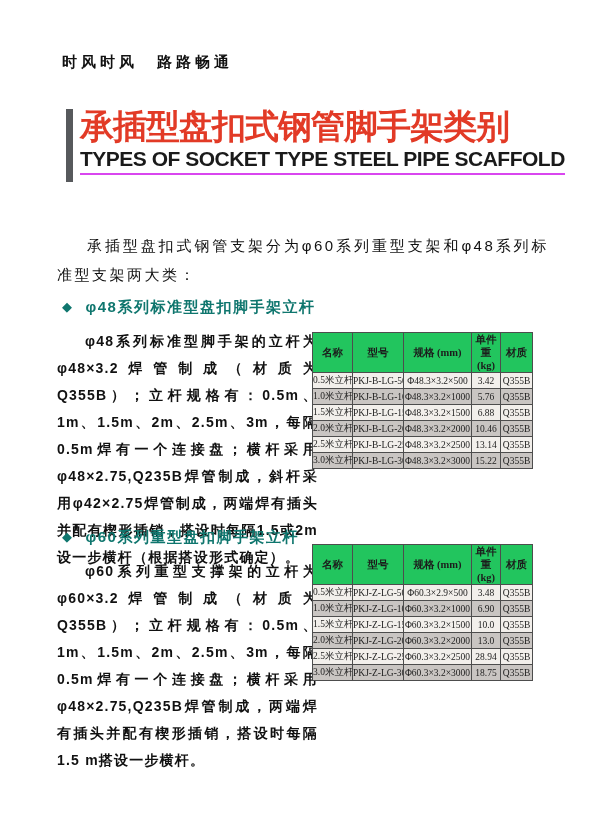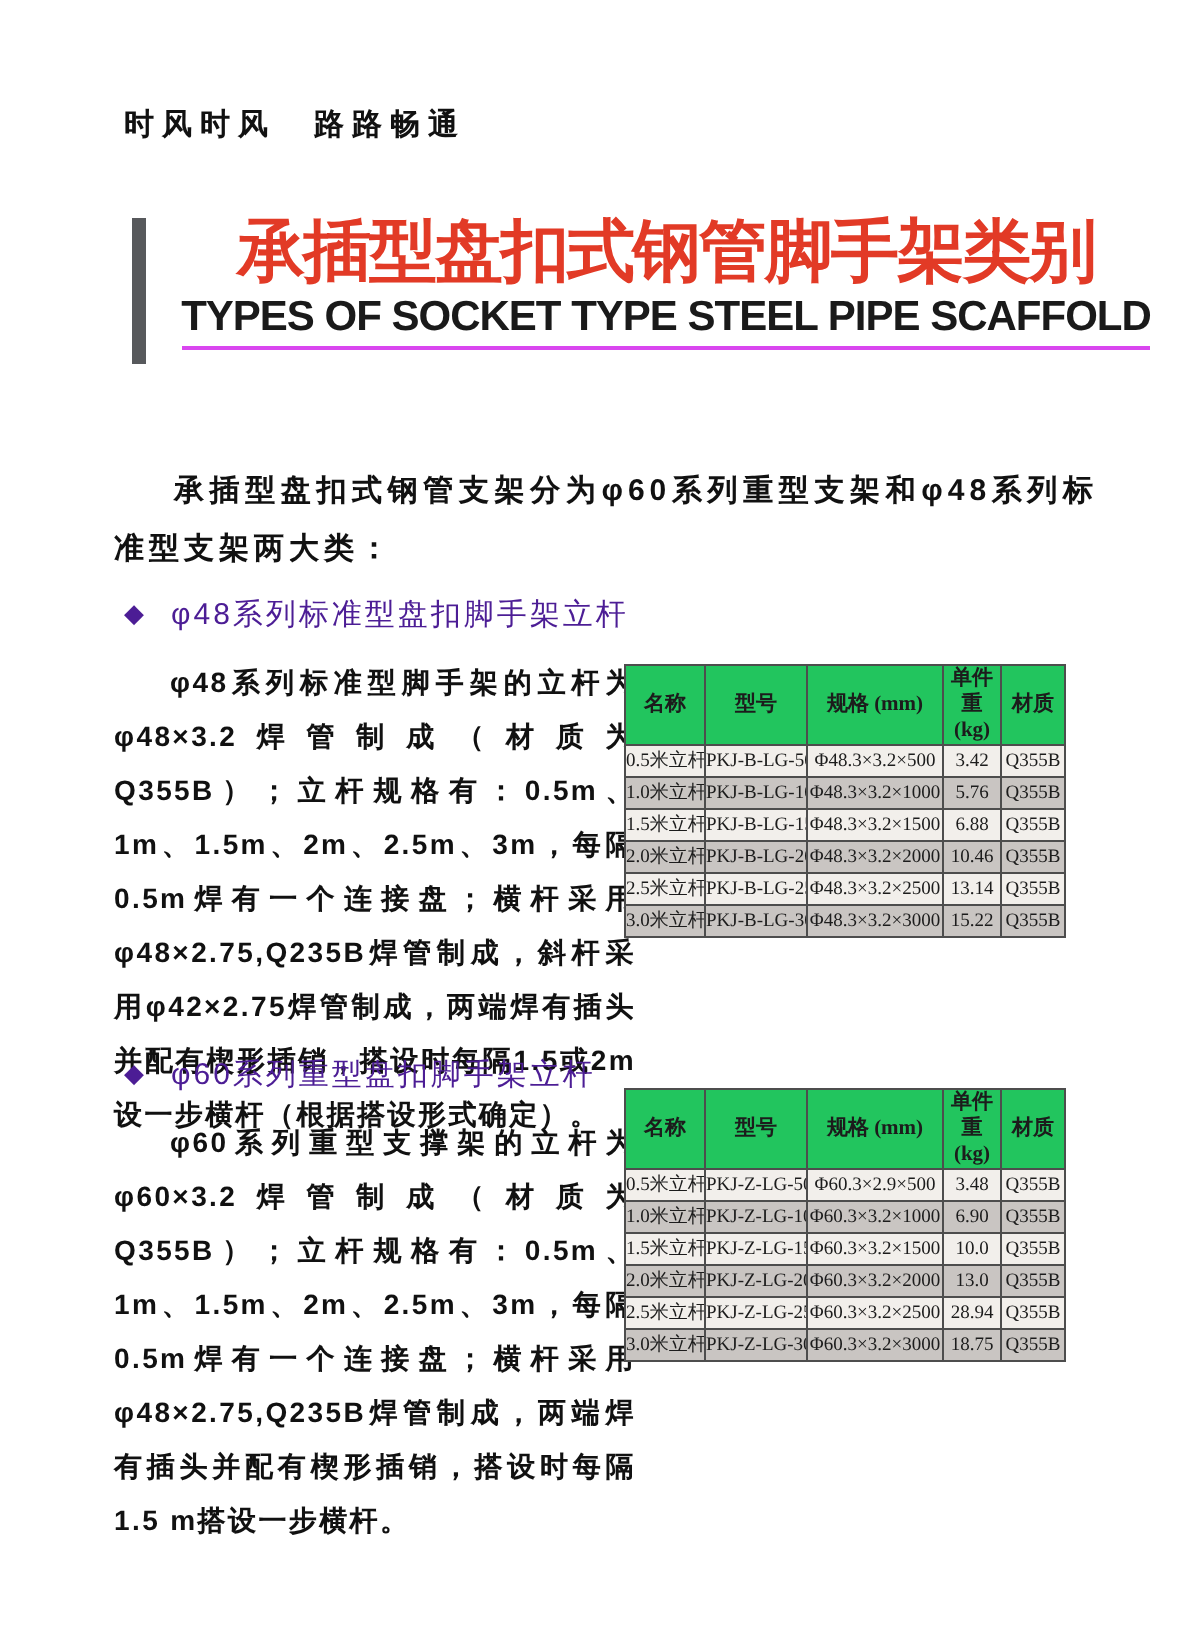--- a/index.html
+++ b/index.html
@@ -11,40 +11,40 @@
   
   .slogan{
     position:absolute;left:62px;top:53px;
     font-size:15px;font-weight:bold;letter-spacing:4px;color:#111;
   }
   
   .banner{position:absolute;left:66px;top:106px;width:520px;}
   .banner-bar{
     position:absolute;left:0;top:3px;width:7px;height:73px;background:#57595c;
   }
-  .banner-text{margin-left:14px;text-align:center;}
+  .banner-text{margin-left:14px;}
   .title-zh{
     font-size:34px;font-weight:bold;letter-spacing:-1px;color:#e23a26;
     line-height:40px;white-space:nowrap;
   }
   .title-en{
     display:inline-block;font-size:21px;font-weight:bold;letter-spacing:-0.5px;
     color:#1a1a1a;line-height:26px;border-bottom:2px solid #d946ef;
     padding-bottom:1px;white-space:nowrap;
   }
   
   .intro{
     position:absolute;left:57px;top:231px;width:492px;
-    font-size:15px;font-weight:700;line-height:29px;letter-spacing:2.5px;
+    font-size:15px;font-weight:400;line-height:29px;letter-spacing:2.5px;
     text-indent:2em;text-align:justify;color:#111;
   }
   
   .sec-head{
     position:absolute;left:62px;
-    font-size:15px;font-weight:normal;letter-spacing:1.5px;color:#4c1d95;
+    font-size:15px;font-weight:bold;letter-spacing:1.5px;color:#0f766e;
     white-space:nowrap;
   }
   .sec-head .diamond{font-size:13px;margin-right:12px;vertical-align:1px;}
   .sec-head-1{top:298px;}
   .sec-head-2{top:528px;}
   
   .sec-body{
     position:absolute;left:57px;width:261px;
     font-size:14px;font-weight:600;line-height:27px;letter-spacing:1.2px;
     text-indent:2em;text-align:justify;color:#111;

